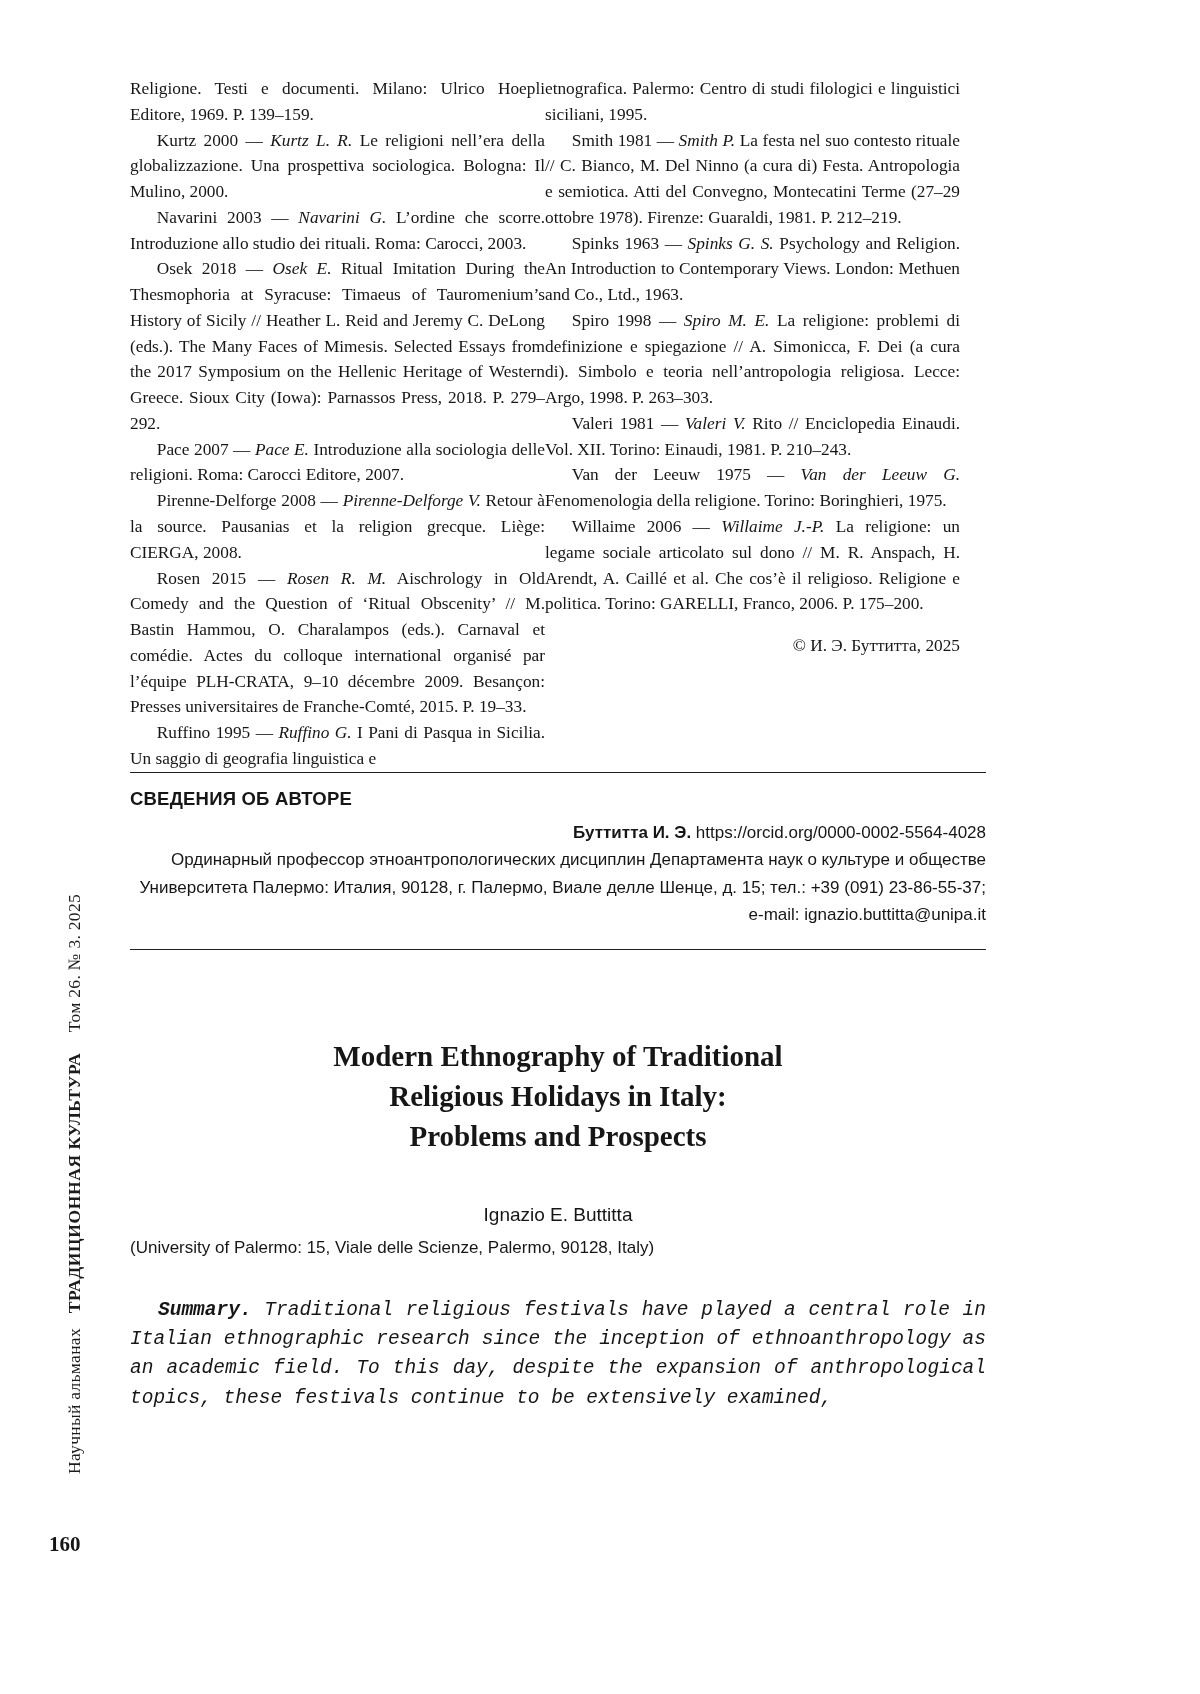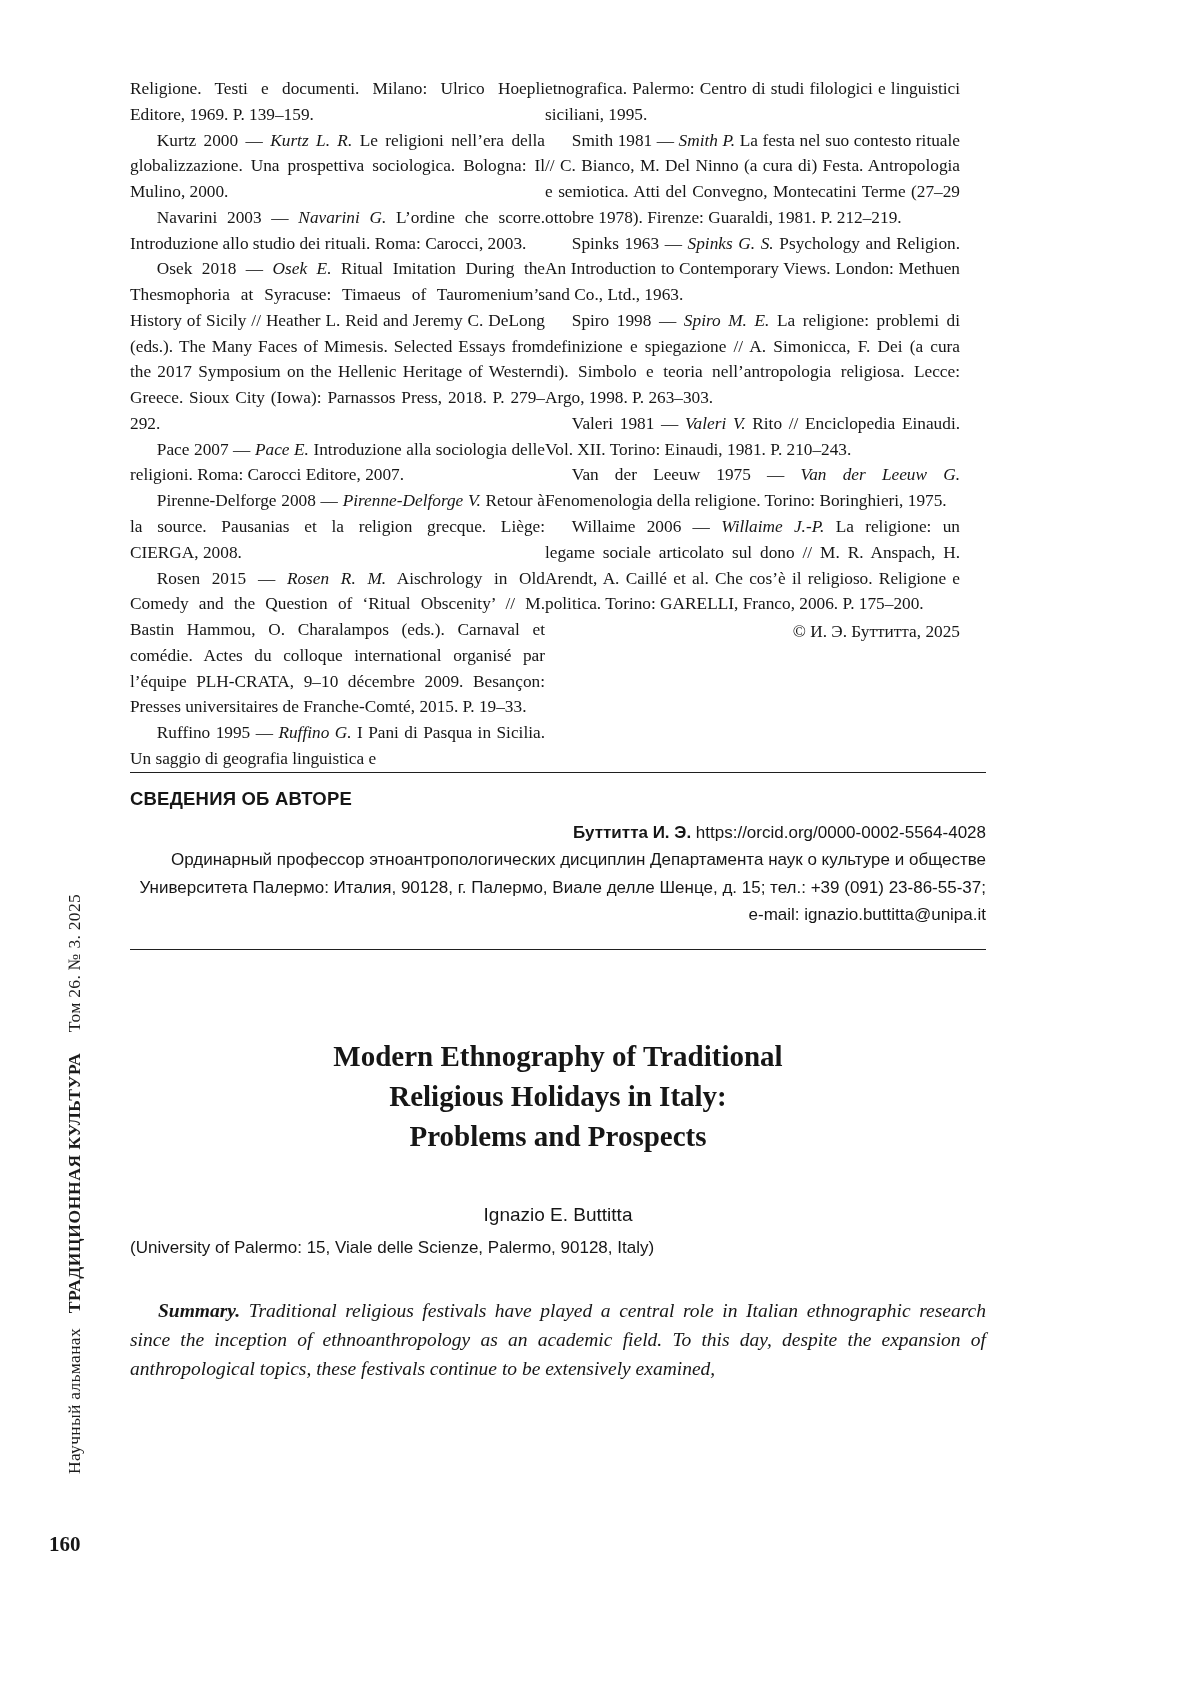--- a/index.html
+++ b/index.html
@@ -14,21 +14,21 @@
 
   
   .refs-columns { display:flex; }
   .ref-col { width:415px; }
   .ref {
     font-size:17.3px; line-height:1.49; text-align:justify;
     text-indent:1.55em;
   }
   .refs-list > p:first-child { text-indent:0; }
   .ref em { font-style:italic; }
-  .copyright { font-size:17.3px; line-height:1.49; text-align:right; margin-top:2px; }
+  .copyright { font-size:17.3px; line-height:1.49; text-align:right; margin-top:16px; }
 
   
   hr.rule { border:none; border-top:1.7px solid #1f1f1f; margin:0; height:0; }
   .rule-top { margin-top:46px; }
 
   
   .author-info { font-family:"Liberation Sans", sans-serif; padding:15px 0 20px; }
   .author-info h2 { font-size:18.5px; font-weight:bold; letter-spacing:0.2px; margin-bottom:9px; }
   .author-info p { font-size:17px; line-height:1.62; text-align:right; }
   .bold { font-weight:bold; }
@@ -45,21 +45,21 @@
     font-size:19px; font-weight:normal;
   }
   .article-affiliation {
     margin-top:12px; 
     font-family:"Liberation Sans", sans-serif;
     font-size:17px;
   }
   .summary {
     margin-top:38px;
     font-style:italic; font-size:19.5px; line-height:1.5;
-    text-align:justify; text-indent:28px;
+    text-align:justify; text-indent:28px;font-family:Liberation Mono, monospace;
   }
   .summary-label { font-weight:bold; }
 
   
   .sidebar {
     position:absolute; left:64px; top:1474px;
     transform:rotate(-90deg); transform-origin:0 0;
     white-space:nowrap;
     font-size:17.5px; color:#1c1c1c; letter-spacing:0.3px;
   }

